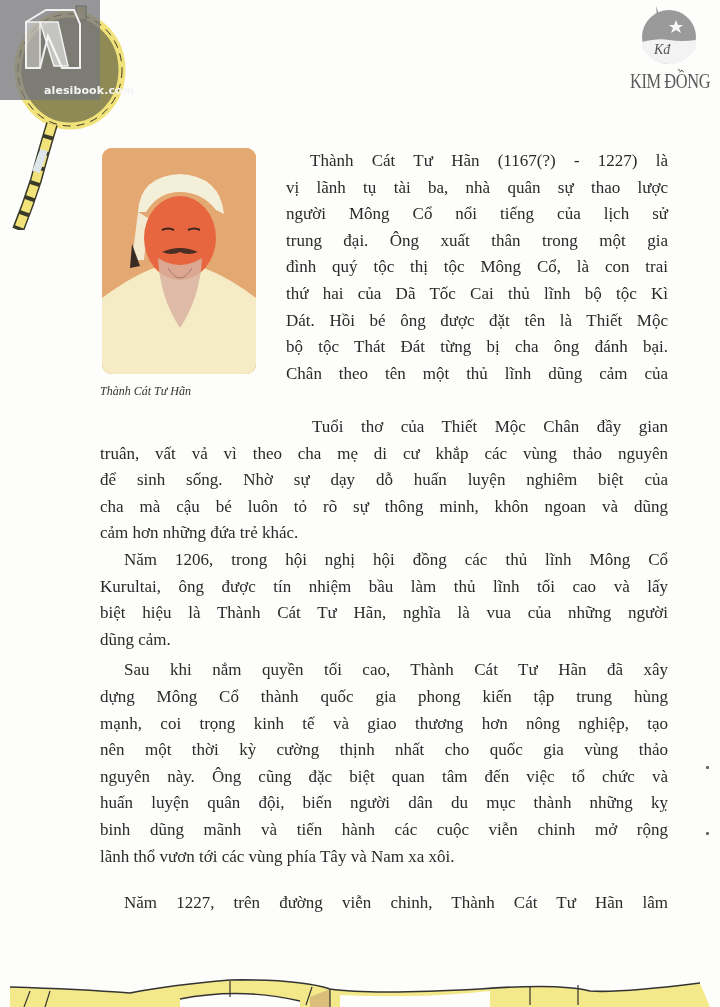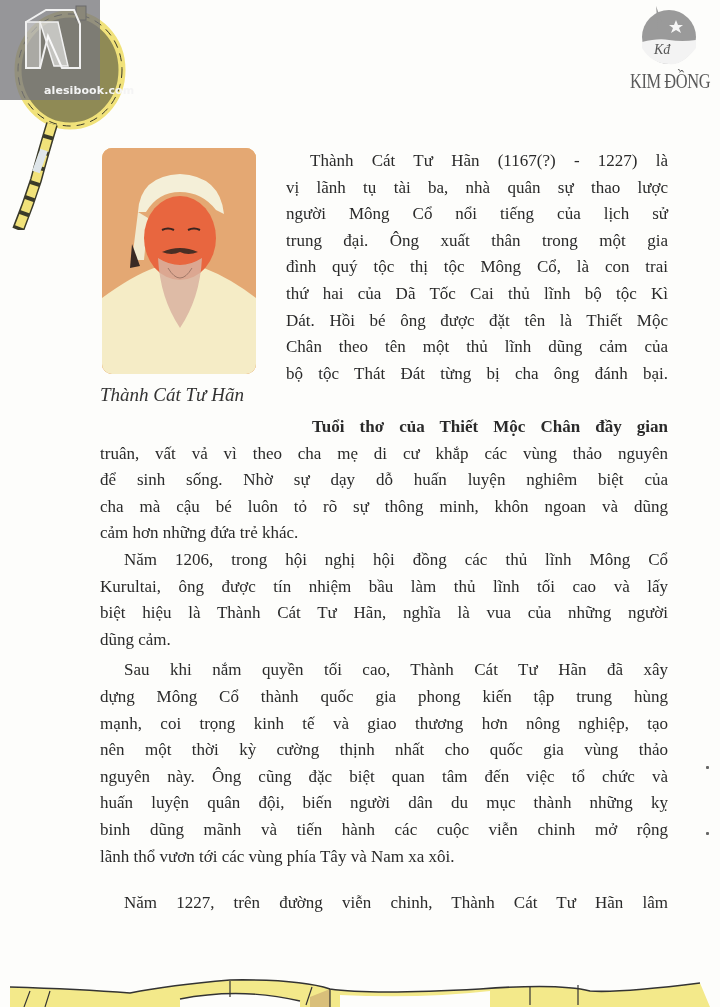--- a/index.html
+++ b/index.html
@@ -35,35 +35,35 @@
   
   .portrait {
     position: absolute; left: 102px; top: 148px; width: 154px; height: 226px;
     border-radius: 10px; overflow: hidden;
     background: linear-gradient(180deg, #e8b07a 0%, #e3a46e 45%, #e9b583 100%);
     box-shadow: 0 0 0 2px #f2c17a inset;
   }
   .portrait svg { width: 100%; height: 100%; display: block; }
   .caption {
     position: absolute; left: 100px; top: 384px; font-style: italic;
-    font-size: 19px; color: #333;
+    font-size: 12px; color: #333;
   }
 
   
   .text { font-size: 17px; line-height: 26.6px; text-align: justify; }
   .col-right {
     position: absolute; left: 286px; top: 148px; width: 382px;
   }
   .col-full {
     position: absolute; left: 100px; top: 414px; width: 568px;
   }
   .line { display: block; white-space: nowrap; text-align-last: justify; text-align: justify; }
   .line.last { text-align-last: left; }
   .indent-first { padding-left: 24px; }
-  .indent-big { padding-left: 212px; font-weight: bold; }
+  .indent-big { padding-left: 212px; }
 
   
   .bottom-deco { position: absolute; left: 0; bottom: 0; width: 720px; height: 30px; }
   .speck { position: absolute; width: 3px; height: 3px; background: #666; border-radius: 1px; }
 </style>
 </head>
 <body>
 
 <div class="page">
 
@@ -121,22 +121,22 @@
   <div class="caption">Thành Cát Tư Hãn</div>
 
   <div class="text col-right">
     <span class="line indent-first">Thành Cát Tư Hãn (1167(?) - 1227) là</span>
     <span class="line">vị lãnh tụ tài ba, nhà quân sự thao lược</span>
     <span class="line">người Mông Cổ nổi tiếng của lịch sử</span>
     <span class="line">trung đại. Ông xuất thân trong một gia</span>
     <span class="line">đình quý tộc thị tộc Mông Cổ, là con trai</span>
     <span class="line">thứ hai của Dã Tốc Cai thủ lĩnh bộ tộc Kì</span>
     <span class="line">Dát. Hồi bé ông được đặt tên là Thiết Mộc</span>
+    <span class="line">bộ tộc Thát Đát từng bị cha ông đánh bại.</span>
     <span class="line">Chân theo tên một thủ lĩnh dũng cảm của</span>
-    <span class="line">bộ tộc Thát Đát từng bị cha ông đánh bại.</span>
   </div>
 
   <div class="text col-full">
     <div>
       <span class="line indent-big">Tuổi thơ của Thiết Mộc Chân đầy gian</span>
       <span class="line">truân, vất vả vì theo cha mẹ di cư khắp các vùng thảo nguyên</span>
       <span class="line">để sinh sống. Nhờ sự dạy dỗ huấn luyện nghiêm biệt của</span>
       <span class="line">cha mà cậu bé luôn tỏ rõ sự thông minh, khôn ngoan và dũng</span>
       <span class="line last">cảm hơn những đứa trẻ khác.</span>
     </div>

